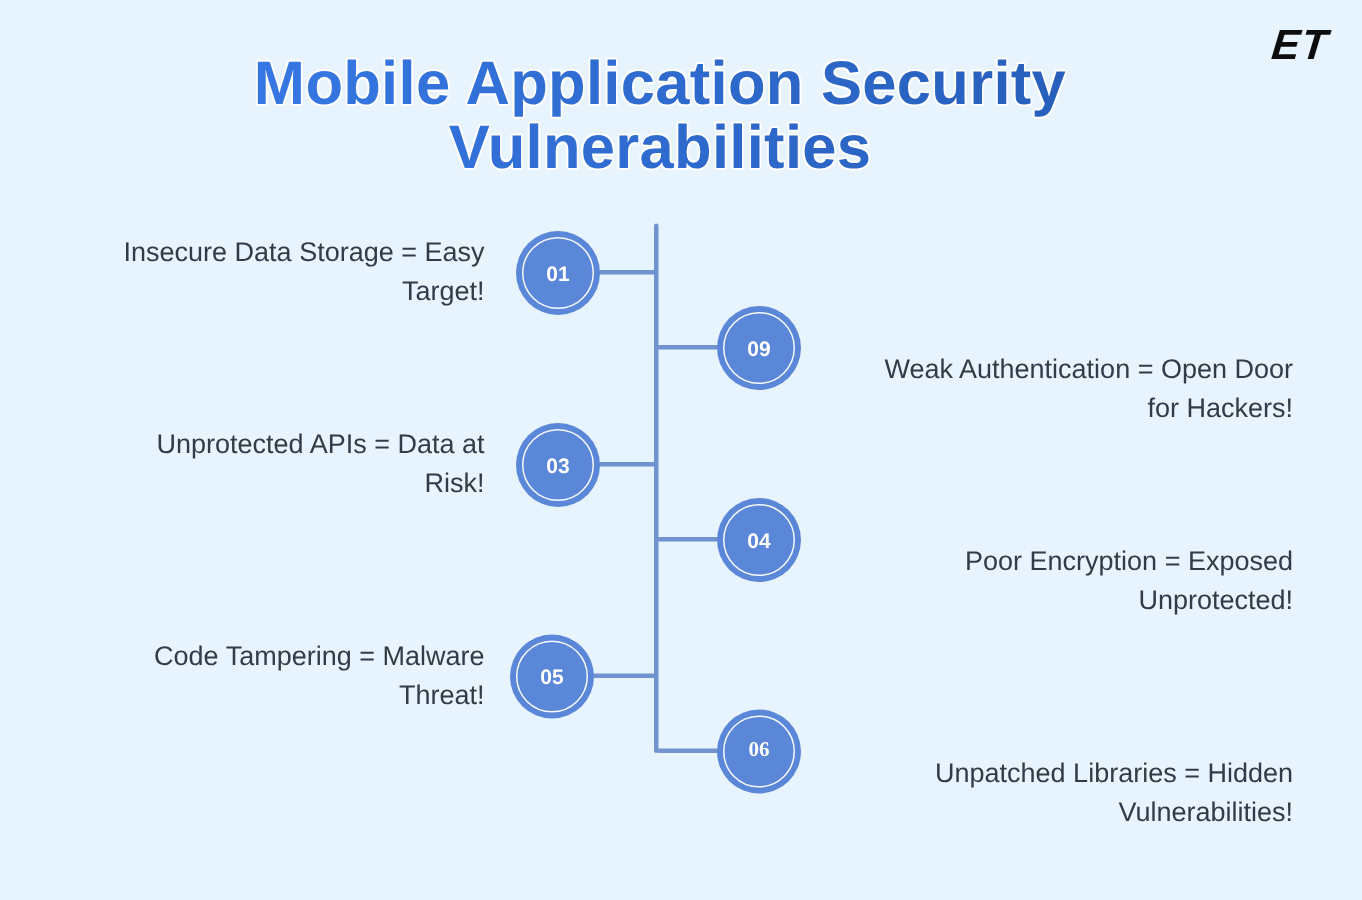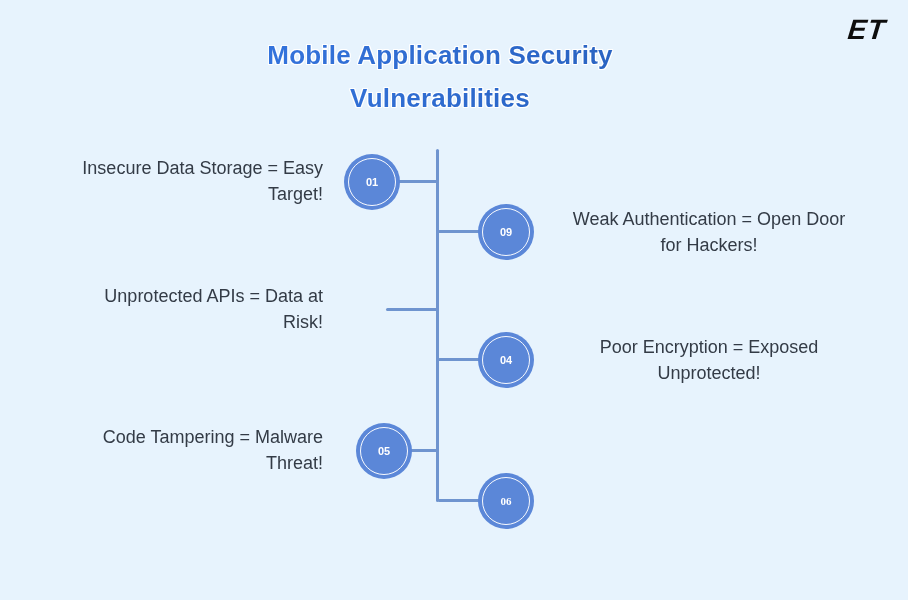--- a/index.html
+++ b/index.html
@@ -10,21 +10,21 @@
     position: relative;
     overflow: hidden;
   }
   .canvas { position: absolute; inset: 0; }
 
   
   .title {
     position: absolute;
     top: 34px; left: 0; width: 880px;
     text-align: center;
-    font-size: 26px; font-weight: 700; line-height: 43px;
+    font-size: 41px; font-weight: 700; line-height: 43px;
     letter-spacing: 0.2px;
     white-space: pre-line;
     background: linear-gradient(90deg, var(--title-start, #3b7ff0), var(--title-end, #2257ae));
     -webkit-background-clip: text;
     background-clip: text;
     color: transparent;
     filter: drop-shadow(0 1px 0 #ffffff) drop-shadow(0 -1px 0 #ffffff)
             drop-shadow(1px 0 0 #ffffff) drop-shadow(-1px 0 0 #ffffff);
   }
 
@@ -60,45 +60,45 @@
   .c6 { left: 438px; top: 499px; width: 44px; }
 
   
   .badge {
     position: absolute;
     width: 56px; height: 56px;
     border-radius: 50%;
     background: var(--accent, #5b87d8);
     display: flex; align-items: center; justify-content: center;
     color: var(--number-text, #ffffff);
-    font-size: 11px; font-weight: 700;
+    font-size: 14px; font-weight: 700;
   }
   .badge::after {
     content: "";
     position: absolute;
     inset: 4px;
     border: 1.6px solid rgba(255,255,255,0.95);
     border-radius: 50%;
   }
   .b1 { left: 344px; top: 154px; }
   .b2 { left: 478px; top: 204px; }
   .b3 { left: 344px; top: 282px; }
   .b4 { left: 478px; top: 332px; }
-  .b5 { left: 356px; top: 423px; text-align: right; }
+  .b5 { left: 340px; top: 423px; text-align: right; }
   .b6 { left: 478px; top: 473px; font-family: Liberation Serif, serif; }
 
   
   .label {
     position: absolute;
     font-size: 18px; line-height: 26px;
     color: var(--text, #333b46);
     white-space: pre-line;
   }
   .label.left  { right: 585px; width: 330px; text-align: right; }
-  .label.right { left: 544px;  width: 330px; text-align: center; }
+  .label.right { left: 532px;  width: 330px; text-align: right; margin-top: 27px; }
   .t1 { top: 155px; }
   .t2 { top: 206px; }
   .t3 { top: 283px; }
   .t4 { top: 334px; }
   .t5 { top: 424px; }
   .t6 { top: 475px; }
 </style>
 </head>
 <body>
 
@@ -113,28 +113,31 @@
 
   <div class="connector c1"></div>
   <div class="connector c2"></div>
   <div class="connector c3"></div>
   <div class="connector c4"></div>
   <div class="connector c5"></div>
   <div class="connector c6"></div>
 
   <div class="badge b1">01</div>
   <div class="badge b2">09</div>
+  <div class="badge b3">03</div>
   <div class="badge b4">04</div>
   <div class="badge b5">05</div>
   <div class="badge b6">06</div>
 
   <div class="label left t1">Insecure Data Storage = Easy
 Target!</div>
   <div class="label right t2">Weak Authentication = Open Door
 for Hackers!</div>
   <div class="label left t3">Unprotected APIs = Data at
 Risk!</div>
   <div class="label right t4">Poor Encryption = Exposed
 Unprotected!</div>
   <div class="label left t5">Code Tampering = Malware
 Threat!</div>
+  <div class="label right t6">Unpatched Libraries = Hidden
+Vulnerabilities!</div>
 
 </div>
 
 </body></html>

